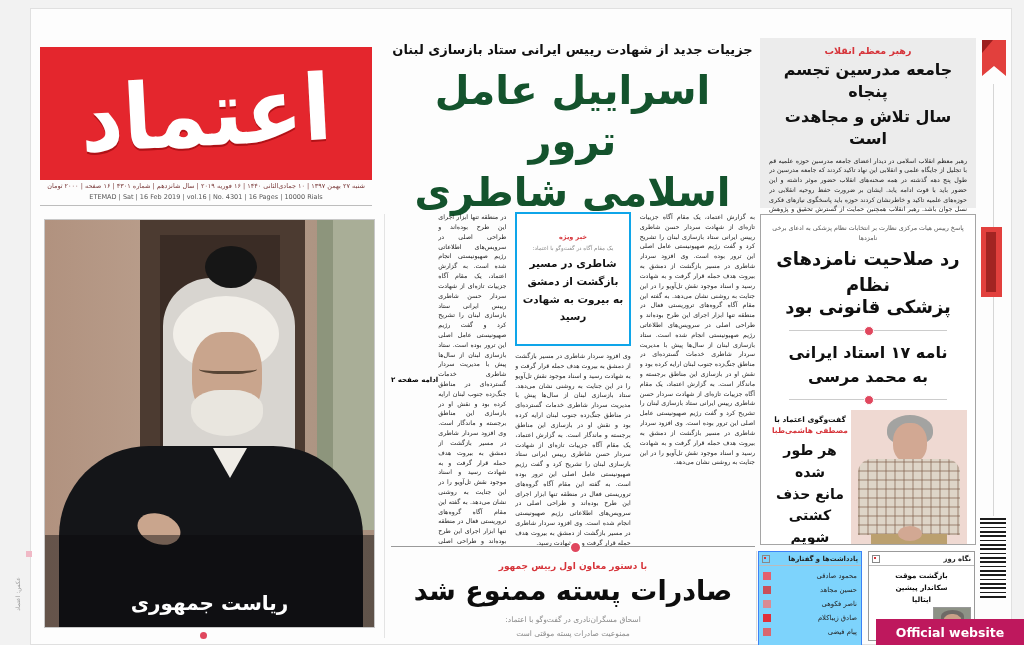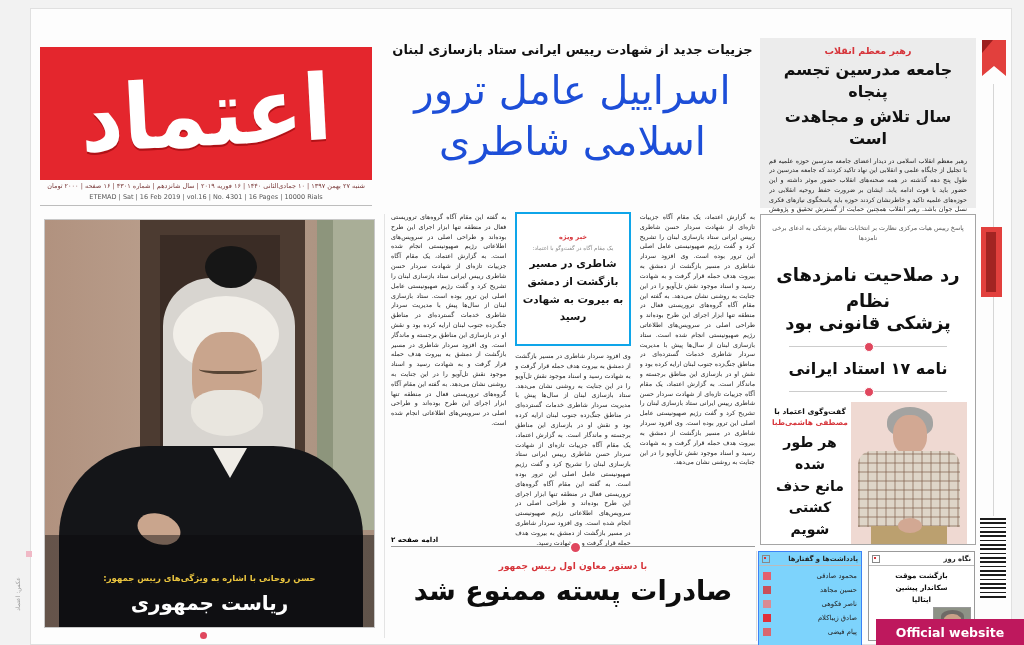--- a/index.html
+++ b/index.html
@@ -11,38 +11,38 @@
   
   .masthead{left:40px;top:47px;width:332px;height:133px;background:#e4262d;display:flex;align-items:center;justify-content:center;overflow:hidden;}
   .logo{color:#fff;font-size:84px;font-weight:bold;line-height:1;transform:rotate(-3deg) scaleY(1.08);text-shadow:0 2px 0 #b01217;}
   .dateline-fa{left:40px;top:182px;width:332px;font-size:6.5px;color:#7a3b3b;text-align:center;white-space:nowrap;overflow:hidden;}
   .dateline-en{left:40px;top:193px;width:332px;font-size:6.5px;color:#555;text-align:center;direction:ltr;white-space:nowrap;overflow:hidden;}
   .mast-rule{left:40px;top:205px;width:332px;height:1px;background:#bdbdbd;}
 
   
   .lead{left:390px;top:42px;width:365px;text-align:center;}
   .lead-kicker{font-size:13px;font-weight:bold;color:#101010;margin-bottom:8px;}
-  .lead-headline{font-size:40px;font-weight:normal;color:#1d4ed8;line-height:1.28;letter-spacing:-1px;}
+  .lead-headline{font-size:40px;font-weight:bold;color:#14532d;line-height:1.28;letter-spacing:-1px;}
 
   
   .leader{left:760px;top:38px;width:216px;height:170px;background:#ececec;padding:7px 9px;box-sizing:border-box;text-align:center;}
   .leader-kicker{color:#d6343a;font-size:9.5px;font-weight:bold;}
   .leader-headline{font-size:16px;font-weight:bold;color:#111;line-height:1.4;margin:3px 0 5px;}
   .leader-body{font-size:6.3px;color:#222;text-align:justify;line-height:1.55;height:74px;overflow:hidden;}
 
   .flag{left:982px;top:40px;width:24px;height:36px;background:#e2403d;clip-path:polygon(0 0,100% 0,100% 100%,50% 72%,0 100%);}
   .flag-fold{position:absolute;left:0;top:0;width:11px;height:13px;background:#9c1f1f;clip-path:polygon(0 0,100% 0,0 100%);}
   .margin-line{left:993px;top:84px;width:1px;height:432px;background:#d6d6d6;}
   .ribbon{left:981px;top:227px;width:21px;height:70px;background:#e2403d;}
   .ribbon-core{position:absolute;left:5px;top:5px;width:10px;height:60px;background:#a32422;}
 
   
   .medbox{left:760px;top:214px;width:216px;height:331px;border:1px solid #a5a5a5;background:#fff;box-sizing:border-box;padding:8px 8px 0;text-align:center;overflow:hidden;}
   .small-kicker{font-size:6.3px;color:#555;line-height:1.55;}
-  .med-headline{font-size:18px;font-weight:bold;color:#101010;line-height:1.45;margin-top:19px;}
+  .med-headline{font-size:18px;font-weight:bold;color:#101010;line-height:1.45;margin-top:3px;}
   .divider{position:relative;height:1px;background:#cccccc;margin:10px 20px;}
   .divider .dot{position:absolute;left:50%;top:-4px;width:8px;height:8px;margin-left:-4px;border-radius:50%;background:#e0475e;border:1px solid #fff;}
   .letter-headline{font-size:16px;font-weight:bold;color:#101010;line-height:1.5;}
   .interview{display:flex;margin-top:6px;height:158px;}
   .interview-photo{width:116px;height:158px;background:#efd9d2;position:relative;overflow:hidden;flex:none;}
   .h-hair{position:absolute;left:36px;top:5px;width:46px;height:30px;border-radius:50% 50% 40% 40%;background:#a3a3a1;}
   .h-face{position:absolute;left:42px;top:13px;width:34px;height:40px;border-radius:45%;background:#d2a893;}
   .h-shirt{position:absolute;left:7px;top:49px;width:102px;height:76px;border-radius:14px 14px 0 0;background:#ded5c8;
            background-image:repeating-linear-gradient(0deg,rgba(125,92,72,.35) 0 2px,transparent 2px 9px),
                             repeating-linear-gradient(90deg,rgba(125,92,72,.35) 0 2px,transparent 2px 9px);}
@@ -75,21 +75,21 @@
   .barcode{left:980px;top:518px;width:26px;height:82px;background:
      repeating-linear-gradient(180deg,#1c1c1c 0 2px,#fff 2px 4px,#1c1c1c 4px 6px,#fff 6px 9px,#1c1c1c 9px 10px,#fff 10px 13px);}
   .watermark{left:876px;top:619px;width:148px;height:26px;background:#be185d;color:#fff;font-size:12.5px;font-weight:bold;
              display:flex;align-items:center;justify-content:center;direction:ltr;}
 
   
   .vrule-left{left:384px;top:214px;width:1px;height:424px;background:#e4e4e4;}
   .vrule-bottom{left:756px;top:551px;width:1px;height:90px;background:#dcdcdc;}
   .article{left:391px;top:212px;width:364px;height:334px;display:flex;gap:9px;}
   .col{flex:1;font-size:6.3px;line-height:1.56;text-align:justify;color:#1c1c1c;overflow:hidden;}
-  .col-l{display:flex;flex-direction:column;}
+  .col-l{display:flex;align-items:center;}
   .col-l .txt{flex:1;overflow:hidden;}
   .continued{text-align:left;font-weight:bold;font-size:7px;padding-top:2px;color:#000;}
   .pullquote{border:2px solid #0ea5e9;padding:18px 4px;text-align:center;margin-bottom:5px;background:#fff;position:relative;}
   .pq-label{color:#d6343a;font-size:6.5px;font-weight:bold;}
   .pq-intro{font-size:5.6px;color:#8a8a8a;margin:2px 0;}
   .pq-text{font-size:10.5px;font-weight:bold;color:#111;line-height:1.7;}
 
   .rule{left:391px;top:546px;width:364px;height:1px;background:#9a9a9a;}
   .rule-dot{left:569px;top:541px;width:9px;height:9px;border-radius:50%;background:#e0475e;border:2px solid #fff;}
 
@@ -155,20 +155,21 @@
     </div>
 
   <div class="abs medbox">
     <div class="small-kicker">پاسخ رییس هیات مرکزی نظارت بر انتخابات نظام پزشکی به ادعای برخی نامزدها</div>
     <div class="med-headline">رد صلاحیت نامزدهای نظام</div>
     <div class="med-headline" style="margin-top:-4px">پزشکی قانونی بود</div>
     <div class="divider">
         <span class="dot"></span>
       </div>
     <div class="letter-headline">نامه ۱۷ استاد ایرانی</div>
+    <div class="letter-headline">به محمد مرسی</div>
     <div class="divider">
         <span class="dot"></span>
       </div>
     <div class="interview">
       <div class="interview-photo">
         <span class="h-hair"></span>
         <span class="h-face"></span>
         <span class="h-shirt"></span>
         <span class="h-pants"></span>
         <span class="h-hands"></span>
@@ -258,38 +259,41 @@
       <div class="continued">ادامه صفحه ۲</div>
     </div>
   </div>
 
   <div class="abs rule"></div>
   <div class="abs rule-dot"></div>
 
   <div class="abs pistachio">
     <div class="p-kicker">با دستور معاون اول رییس جمهور</div>
     <div class="p-headline">صادرات پسته ممنوع شد</div>
+    <div class="p-sub">
+      <div>اسحاق مسگران‌نادری در گفت‌وگو با اعتماد:</div>
+      <div>ممنوعیت صادرات پسته موقتی است</div>
+    </div>
   </div>
 
   <div class="abs photo">
     <span class="ph-door"></span>
     <span class="ph-door-in"></span>
     <span class="ph-strip"></span>
     <span class="ph-panel"></span>
     <span class="aide"></span>
     <span class="aide-hair"></span>
     <span class="turban"></span>
     <span class="face"></span>
     <span class="glasses"></span>
     <span class="beard"></span>
     <span class="robe"></span>
     <span class="collar"></span>
     <span class="hand"></span>
     <span class="cap-shade"></span>
     <div class="caption">
-      <div class="cap-kicker">حسن روحانی با اشاره به ویژگی‌های رییس جمهور:</div>
       <div class="cap-headline">ریاست جمهوری</div>
     </div>
   </div>
   <div class="abs photo-dot"></div>
   <div class="abs side-tick"></div>
   <div class="abs side-credit">عکس: اعتماد</div>
 </div>
 
 </body></html>

